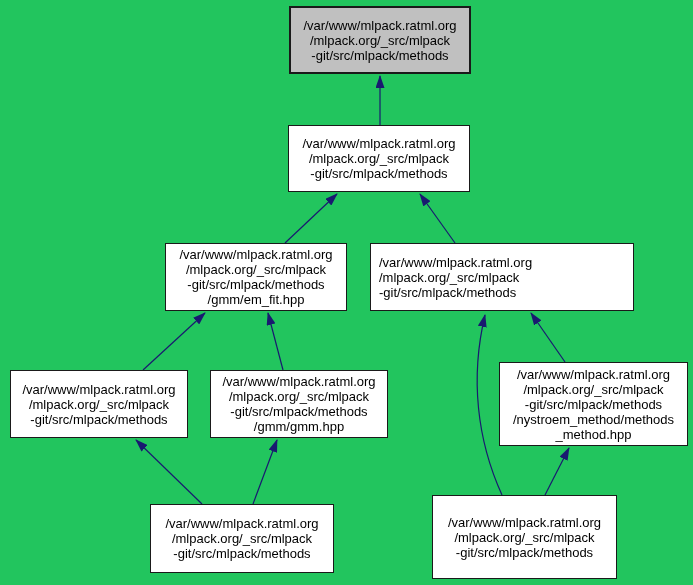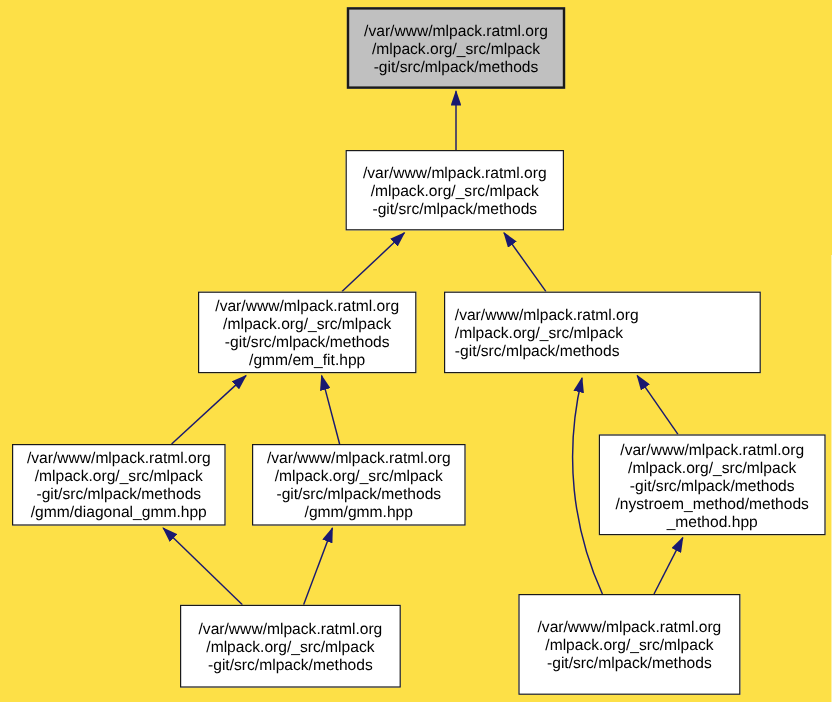--- a/index.html
+++ b/index.html
@@ -51,21 +51,21 @@
     align-items: flex-start;
     padding-left: 8px;
   }
   .node .line {
     display: block;
   }
 </style>
 </head>
 <body>
 
-<div class="graph-canvas" style="background: #fde047;">
+<div class="graph-canvas" style="background: #22c55e;">
   <svg id="edge-layer" xmlns="http://www.w3.org/2000/svg">
     <defs>
       <marker id="arrowhead" markerUnits="userSpaceOnUse" markerWidth="13" markerHeight="9" refX="12" refY="4.5" orient="auto">
         <path d="M0,0 L13,4.5 L0,9 Z" fill="#191970"></path>
       </marker>
     </defs>
   <path d="M 380 125 L 380 76" class="edge" marker-end="url(#arrowhead)"></path>
       <path d="M 285 243 L 337 194" class="edge" marker-end="url(#arrowhead)"></path>
       <path d="M 455 243 L 420 194" class="edge" marker-end="url(#arrowhead)"></path>
       <path d="M 143 370 L 205 313" class="edge" marker-end="url(#arrowhead)"></path>
@@ -95,21 +95,20 @@
     </div>
     <div class="node left" style="left: 370px; top: 243px; width: 264px; height: 68px; color: rgb(0, 0, 0);">
       <div class="line">/var/www/mlpack.ratml.org</div>
       <div class="line">/mlpack.org/_src/mlpack</div>
       <div class="line">-git/src/mlpack/methods</div>
     </div>
     <div class="node" style="left: 10px; top: 370px; width: 178px; height: 68px; color: rgb(0, 0, 0);">
       <div class="line">/var/www/mlpack.ratml.org</div>
       <div class="line">/mlpack.org/_src/mlpack</div>
       <div class="line">-git/src/mlpack/methods</div>
-      <div class="line">/gmm/diagonal_gmm.hpp</div>
     </div>
     <div class="node" style="left: 210px; top: 370px; width: 178px; height: 68px; color: rgb(0, 0, 0);">
       <div class="line">/var/www/mlpack.ratml.org</div>
       <div class="line">/mlpack.org/_src/mlpack</div>
       <div class="line">-git/src/mlpack/methods</div>
       <div class="line">/gmm/gmm.hpp</div>
     </div>
     <div class="node" style="left: 499px; top: 362px; width: 189px; height: 84px; color: rgb(0, 0, 0);">
       <div class="line">/var/www/mlpack.ratml.org</div>
       <div class="line">/mlpack.org/_src/mlpack</div>

